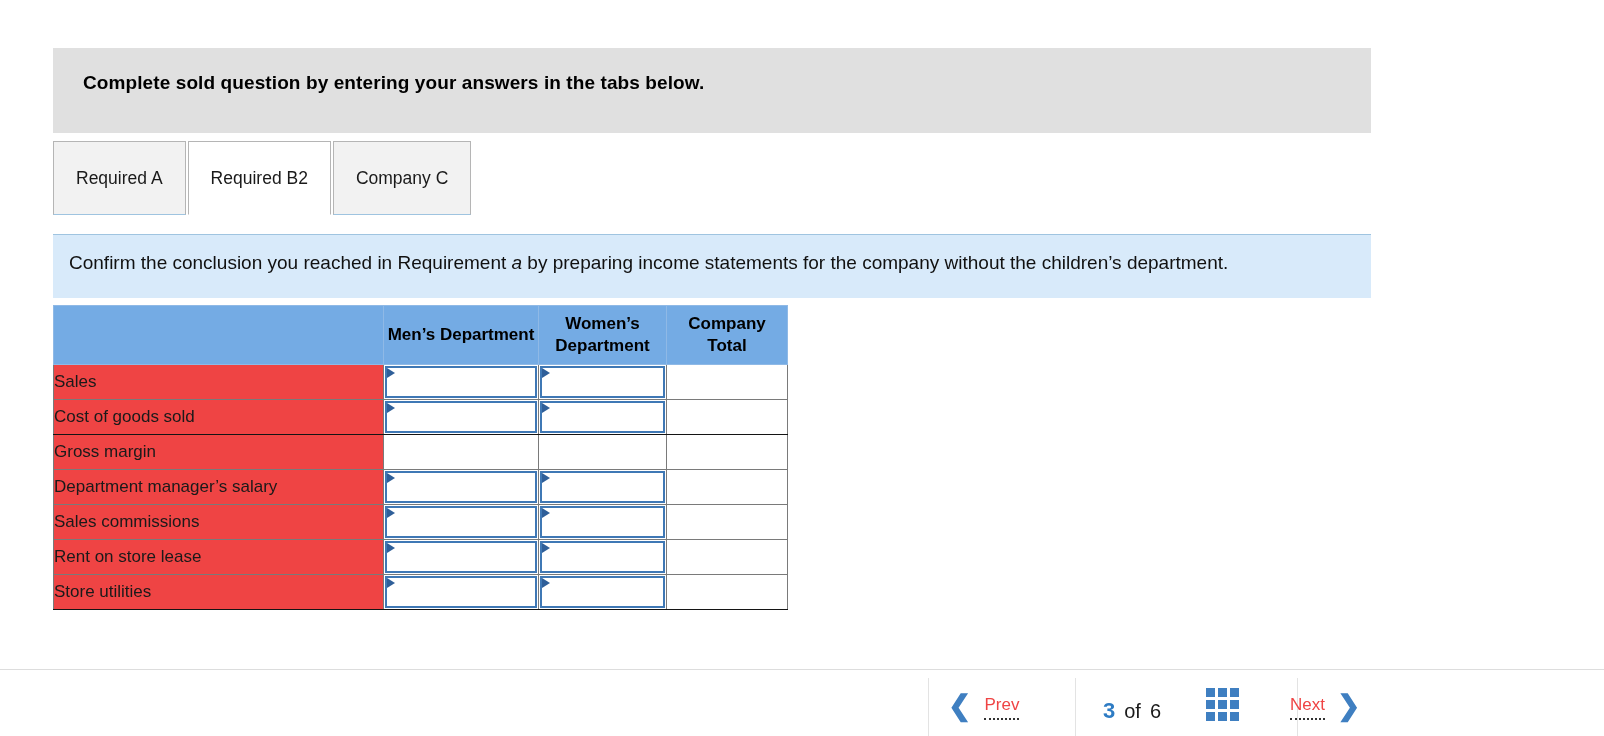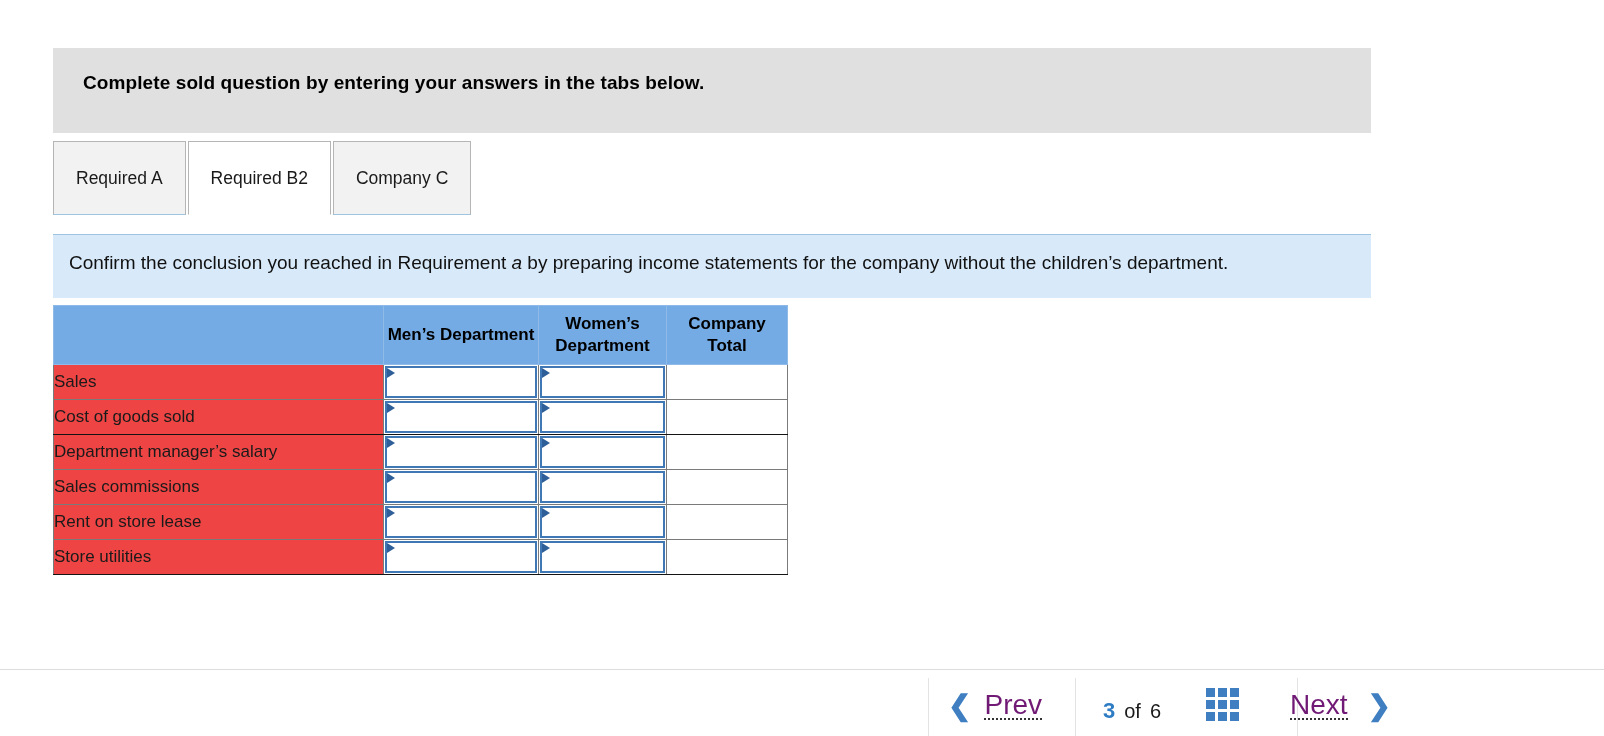--- a/index.html
+++ b/index.html
@@ -201,31 +201,31 @@
     display: flex;
     align-items: center;
     gap: 13px;
   }
   .nav-next {
     position: absolute;
     left: 1290px;
     top: 22px;
     display: flex;
     align-items: center;
-    gap: 20px;
+    gap: 12px;
   }
   .chev {
     color: #3f7fc1;
     font-size: 28px;
     line-height: 28px;
     font-weight: bold;
   }
   .navlink {
-    font-size: 28px;
-    color: #701a75;
+    font-size: 17px;
+    color: #ef4444;
     border-bottom: 2px dotted #333333;
     line-height: 26px;
   }
 
   .pager {
     position: absolute;
     left: 1103px;
     top: 28px;
     display: flex;
     align-items: center;
@@ -313,20 +313,26 @@
         <td class="lbl">Cost of goods sold</td>
         <td class="cell-input">
             <div class="inputbox"></div>
           </td>
         <td class="cell-input">
             <div class="inputbox"></div>
           </td>
         <td class="cell-plain"></td>
       </tr>
 
+      <tr>
+        <td class="lbl">Gross margin</td>
+        <td class="cell-plain"></td>
+        <td class="cell-plain"></td>
+        <td class="cell-plain"></td>
+      </tr>
 
       <tr>
         <td class="lbl">Department manager’s salary</td>
         <td class="cell-input">
             <div class="inputbox"></div>
           </td>
         <td class="cell-input">
             <div class="inputbox"></div>
           </td>
         <td class="cell-plain"></td>

